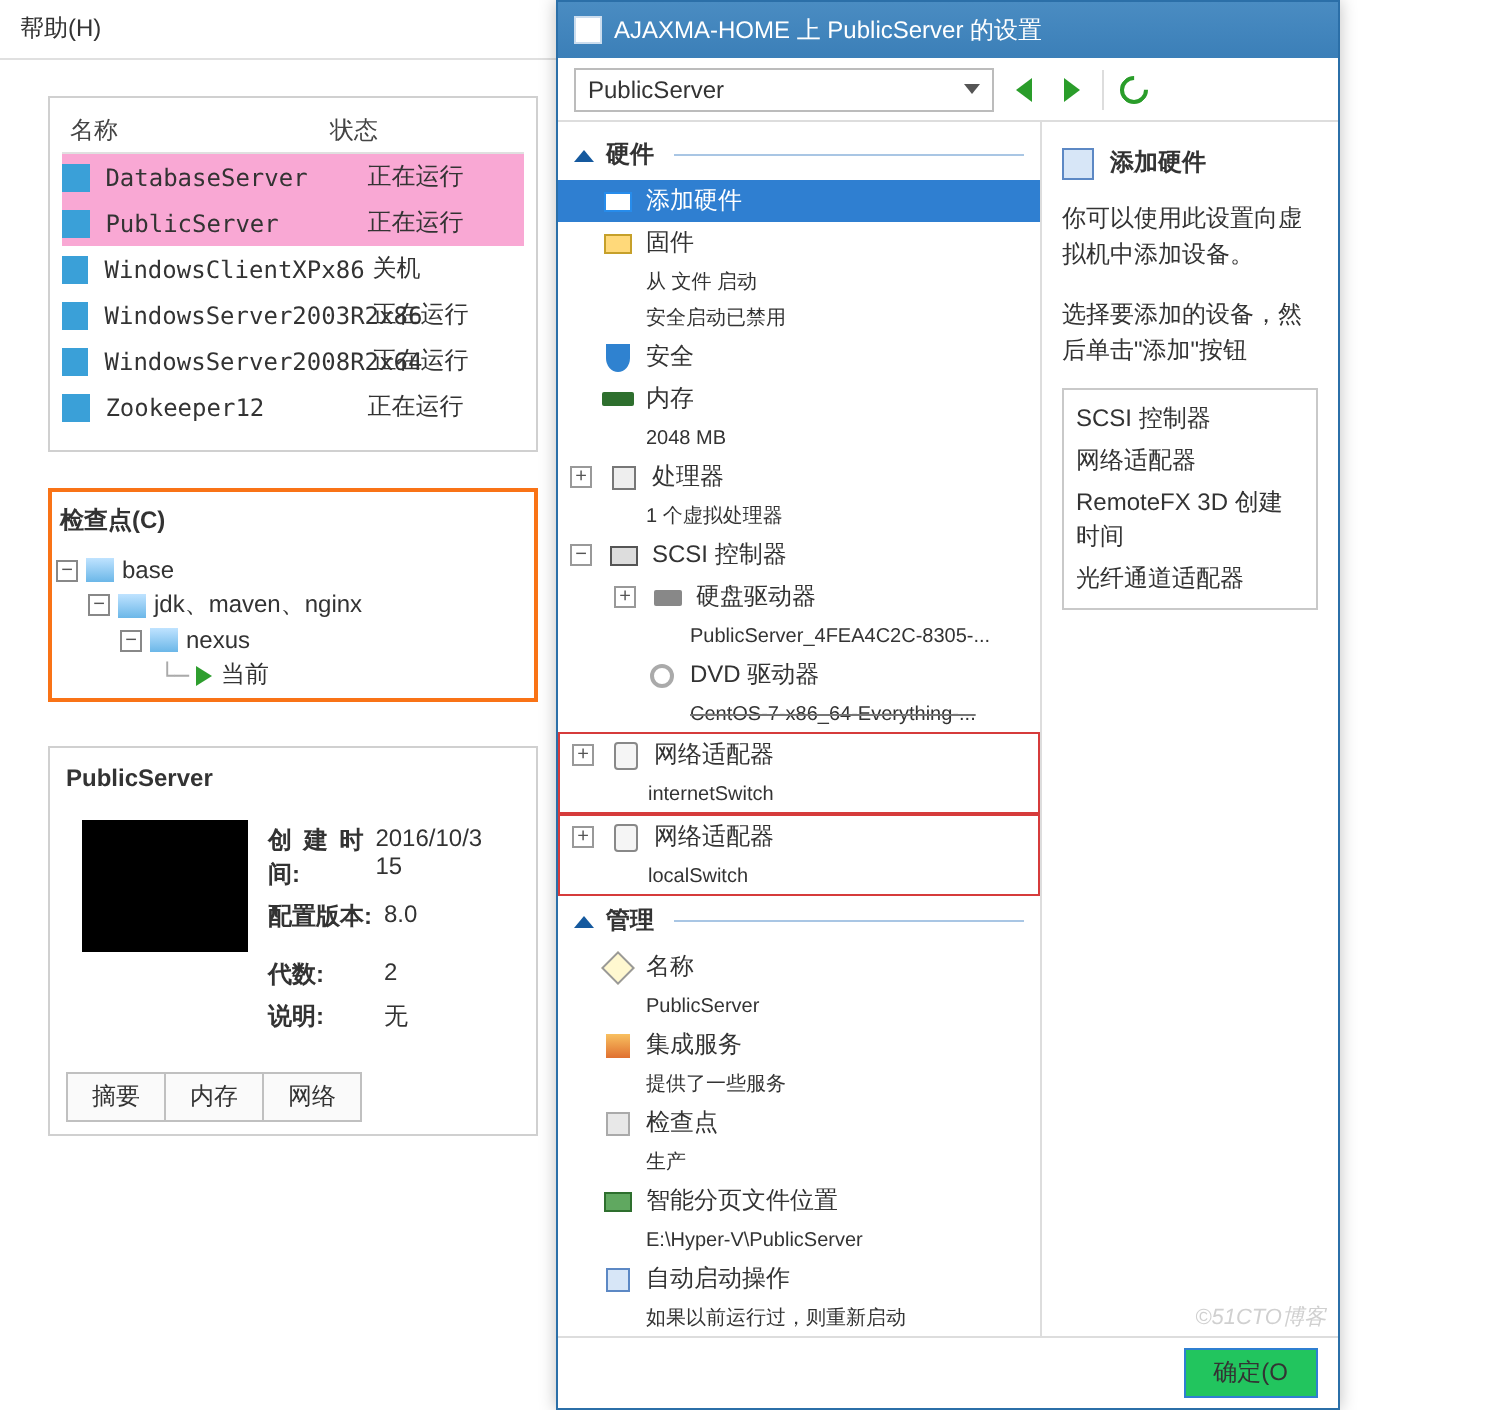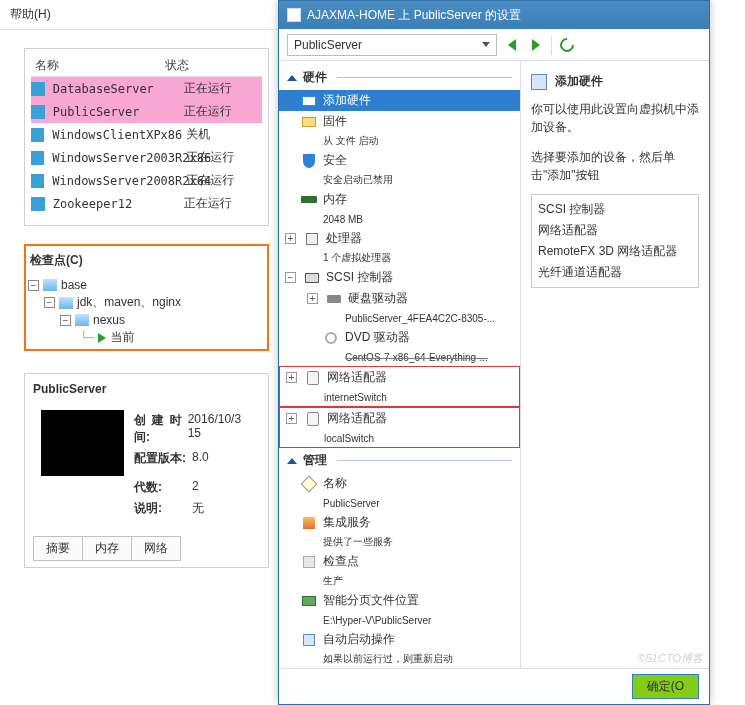--- a/index.html
+++ b/index.html
@@ -30,21 +30,21 @@
   .detail-panel{margin:22px 10px 0 24px;border:1px solid #d0d0d0;padding:8px 8px 44px 8px;position:relative}
   .detail-head{font-weight:bold;padding-bottom:10px}
   .detail-body{display:flex;gap:10px;padding:4px 8px}
   .thumb{width:90px;height:66px;background:#000}
   .det-kv{display:flex;gap:6px;padding:2px 0}
   .det-kv .k{width:52px;font-weight:bold;text-align:justify}
   .tabs{position:absolute;left:8px;bottom:6px;display:flex}
   .tabs div{padding:3px 12px;border:1px solid #c0c0c0;margin-right:-1px;background:#fafafa;cursor:pointer}
 
   
-  .dlg{position:absolute;left:278px;top:0;width:432px;height:705px;background:#fff;border:1px solid #2b6fa8;box-shadow:0 0 8px rgba(0,0,0,.25)}
+  .dlg{position:absolute;left:278px;top:0;width:392px;height:705px;background:#fff;border:1px solid #2b6fa8;box-shadow:0 0 8px rgba(0,0,0,.25)}
   .titlebar{height:28px;background:linear-gradient(#4a8cc2,#3b7fb8);display:flex;align-items:center;padding:0 8px;color:#fff;gap:6px}
   .titlebar .ico{width:14px;height:14px;background:#fff;border:1px solid #cde}
   .titlebar span{color:#fff}
 
   .toolbar{height:32px;display:flex;align-items:center;gap:6px;padding:0 8px;border-bottom:1px solid #ddd}
   .combo{flex:0 0 210px;height:22px;border:1px solid #bcbcbc;display:flex;align-items:center;padding:0 6px;justify-content:space-between;cursor:pointer}
   .combo .chev{width:0;height:0;border-style:solid;border-width:5px 4px 0 4px;border-color:#555 transparent transparent transparent}
   .tb-btn{width:18px;height:18px;display:flex;align-items:center;justify-content:center;cursor:pointer}
   .arrow-l,.arrow-r{width:0;height:0;border-style:solid}
   .arrow-l{border-width:6px 8px 6px 0;border-color:transparent #2a9d2a transparent transparent}
@@ -89,21 +89,21 @@
   .g-auto{width:12px;height:12px;border:1px solid #5c88c4;background:#d7e6f7}
 
   .right-head{display:flex;align-items:center;gap:8px;padding:4px 0 8px 0}
   .right-head .g{width:16px;height:16px;background:#d7e6f7;border:1px solid #5c88c4}
   .right-head span{font-weight:bold}
   .right-desc{padding:2px 8px 10px 0;line-height:1.5}
   .opt-box{border:1px solid #c9c9c9;margin:0 10px 0 0;padding:4px 6px}
   .opt-box div{padding:2px 0}
 
   .btn-row{position:absolute;right:0;bottom:0;height:36px;display:flex;align-items:center;justify-content:flex-end;padding:0 10px;border-top:1px solid #ddd;width:100%;background:#fff}
-  .btn{border:1px solid #2f7fd1;background:#84cc16;padding:3px 14px;cursor:pointer;margin-left:8px}
+  .btn{border:1px solid #2f7fd1;background:#22c55e;padding:3px 14px;cursor:pointer;margin-left:8px}
 
   .watermark{position:absolute;right:6px;bottom:38px;color:#d0d0d0;font-size:11px;font-style:italic;pointer-events:none}
 </style>
 </head>
 <body>
 
 <div class="host">
   <div class="menu-help">帮助(H)</div>
 
   <div class="vm-panel">
@@ -242,28 +242,28 @@
       <div class="node">
           <span class="glyph">
             <span class="g-fw"></span>
           </span>
           <span class="txt">固件</span>
         </div>
       <div class="node sub">
           <span class="sub-txt">从 文件 启动</span>
         </div>
 
+      <div class="node sub">
+          <span class="sub-txt">安全启动已禁用</span>
+        </div>
       <div class="node">
           <span class="glyph">
             <span class="g-shield"></span>
           </span>
           <span class="txt">安全</span>
-        </div>
-      <div class="node sub">
-          <span class="sub-txt">安全启动已禁用</span>
         </div>
 
       <div class="node">
           <span class="glyph">
             <span class="g-ram"></span>
           </span>
           <span class="txt">内存</span>
         </div>
       <div class="node sub">
           <span class="sub-txt">2048 MB</span>
@@ -393,21 +393,21 @@
     <div class="right-pane">
       <div class="right-head">
         <span class="g"></span>
         <span>添加硬件</span>
       </div>
       <div class="right-desc">你可以使用此设置向虚拟机中添加设备。</div>
       <div class="right-desc">选择要添加的设备，然后单击"添加"按钮</div>
       <div class="opt-box">
         <div>SCSI 控制器</div>
         <div>网络适配器</div>
-        <div>RemoteFX 3D 网络适配器</div>
+        <div>RemoteFX 3D 创建时间</div>
         <div>光纤通道适配器</div>
       </div>
     </div>
   </div>
 
   <div class="btn-row">
     <div class="btn">确定(O</div>
   </div>
 
   <div class="watermark">©51CTO博客</div>

